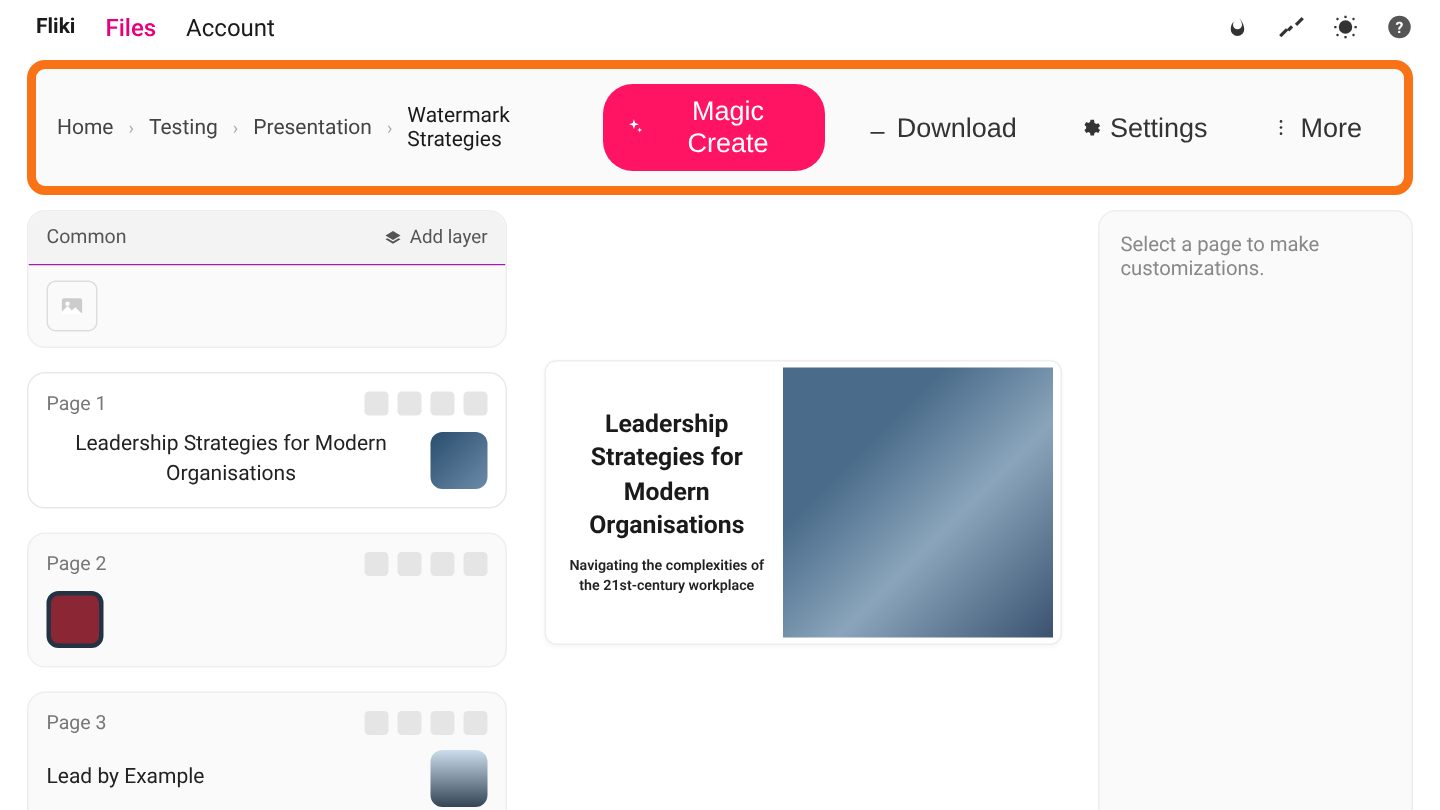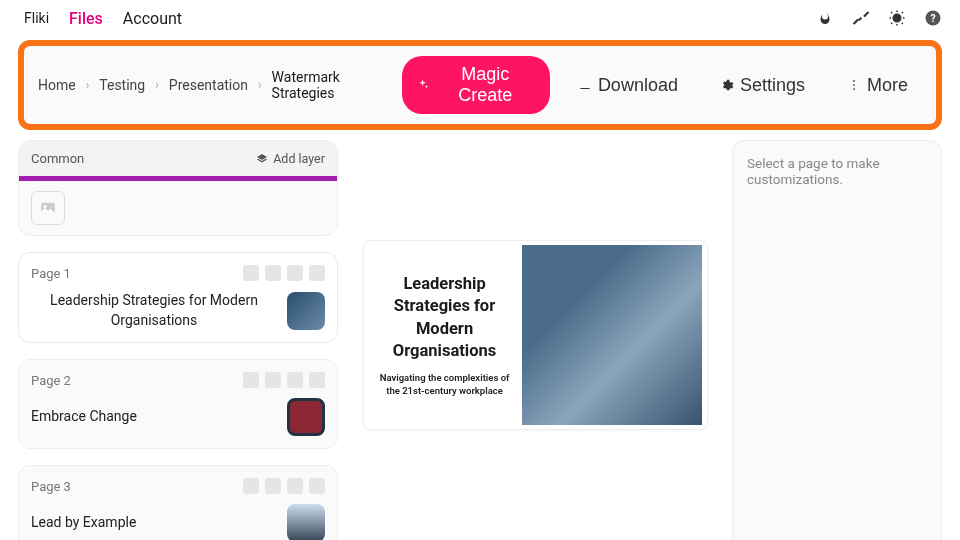--- a/index.html
+++ b/index.html
@@ -1,37 +1,37 @@
 <!DOCTYPE html>
 <html><head>
 <meta charset="utf-8">
 <style>
 * { box-sizing: border-box; margin: 0; padding: 0; }
 body { font-family: -apple-system, BlinkMacSystemFont, "Segoe UI", Roboto, sans-serif; background: #fff; color: #1a1a1a; width: 960px; height: 540px; overflow: hidden; }
 .topbar { display: flex; align-items: center; padding: 10px 18px; height: 36px; }
 .topbar-left { display: flex; gap: 20px; align-items: center; }
-.brand { display: flex; align-items: flex-end; gap: 6px; font-weight: 400; font-size: 14px; }
+.brand { display: flex; align-items: flex-end; gap: 6px; font-weight: 700; font-size: 14px; }
 .navlink { font-size: 16px; color: #1a1a1a; cursor: pointer; }
 .navlink.active { color: #e6007e; font-weight: 500; }
 .topbar-right { margin-left: auto; display: flex; gap: 18px; align-items: center; }
 .icon-btn { width: 18px; height: 18px; display: flex; align-items: center; justify-content: center; cursor: pointer; color: #333; }
 .icon-btn svg { width: 18px; height: 18px; }
 .breadcrumb-bar { margin: 4px 18px 10px 18px; background: #fafafa; border: 6px solid #f97316; border-radius: 12px; display: flex; align-items: center; padding: 10px 14px; }
 .crumbs { display: flex; align-items: center; gap: 10px; font-size: 14px; color: #444; }
 .crumb { cursor: pointer; }
 .crumb:last-child { color: #1a1a1a; }
 .chev { color: #aaa; font-size: 12px; }
 .bar-actions { margin-left: auto; display: flex; gap: 14px; align-items: center; }
 .btn { display: flex; align-items: center; gap: 6px; font-size: 18px; padding: 8px 14px; border-radius: 20px; cursor: pointer; border: none; background: transparent; color: #333; }
 .btn.primary { background: #ff1464; color: #fff; font-weight: 500; }
 .btn svg { width: 14px; height: 14px; }
 .main { display: flex; padding: 0 18px; gap: 18px; height: calc(540px - 90px); }
 .left-col { width: 320px; display: flex; flex-direction: column; gap: 16px; overflow-y: auto; }
 .card { background: #fafafa; border: 1px solid #eee; border-radius: 12px; padding: 0; }
-.card-head { display: flex; align-items: flex-start; padding: 10px 12px; font-size: 13px; color: #555; border-bottom: 5px solid #a21caf; background: #f3f3f3; border-radius: 12px 12px 0 0; }
+.card-head { display: flex; align-items: flex-start; padding: 10px 12px; font-size: 13px; color: #555; border-bottom: 1px solid #a21caf; background: #f3f3f3; border-radius: 12px 12px 0 0; }
 .card-head .spacer { margin-left: auto; }
 .add-layer { display: flex; align-items: center; gap: 5px; font-size: 12.5px; color: #555; cursor: pointer; }
 .card-body { padding: 10px 12px; }
 .watermark-row { display: flex; align-items: center; gap: 6px; color: #aaa; font-size: 13px; margin-bottom: 8px; }
 .thumb-box { width: 34px; height: 34px; border: 1px solid #ddd; border-radius: 6px; display: flex; align-items: center; justify-content: center; color: #ccc; cursor: pointer; }
 .page-card { background: #fafafa; border: 1px solid #eee; border-radius: 12px; padding: 12px; cursor: pointer; text-align: center; }
 .page-card.selected { background: #fff; border: 1px solid #e8e8e8; }
 .page-head { display: flex; align-items: center; font-size: 13px; color: #777; margin-bottom: 10px; }
 .page-tools { margin-left: auto; display: flex; gap: 6px; color: #ccc; }
 .page-tools span { width: 16px; height: 16px; background: #e5e5e5; border-radius: 3px; }
@@ -177,21 +177,20 @@
       <div class="page-head">
         <span>Page 2</span>
         <div class="page-tools">
             <span></span>
             <span></span>
             <span></span>
             <span></span>
           </div>
       </div>
       <div class="page-body">
-        <div class="page-title">Embrace Change</div>
         <div class="page-thumb t2"></div>
       </div>
     </div>
 
     <div class="page-card">
       <div class="page-head">
         <span>Page 3</span>
         <div class="page-tools">
             <span></span>
             <span></span>

